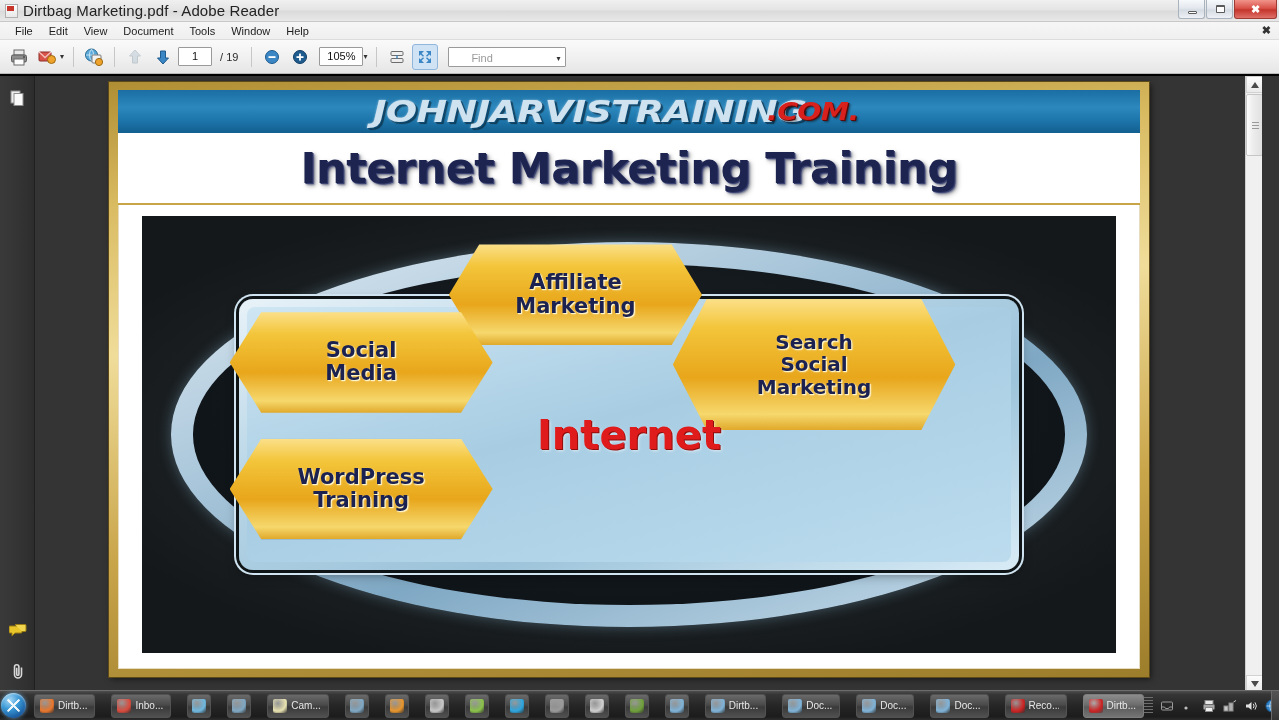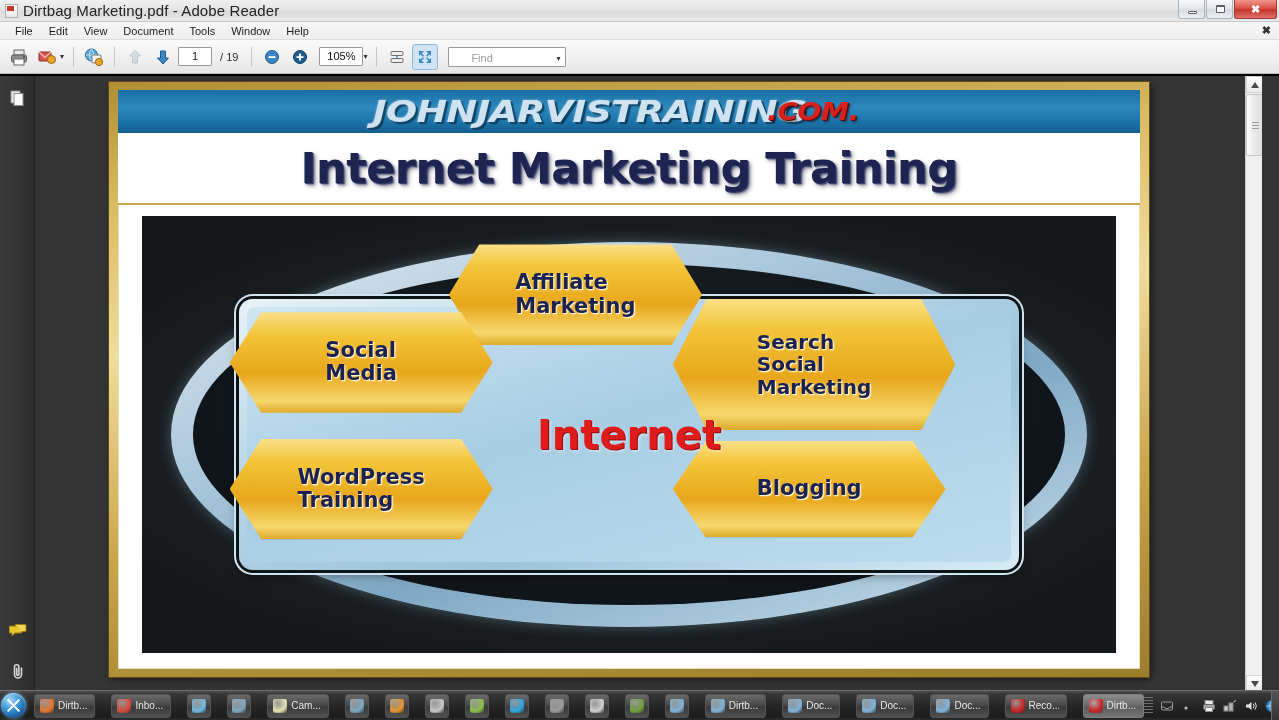--- a/index.html
+++ b/index.html
@@ -207,21 +207,21 @@
   .plate-face {
     position:absolute; left: 8px; top: 8px; right: 8px; bottom: 8px;
     border-radius: 8px;
     background: linear-gradient(165deg,#cfe6f3 0%,#a8cde3 45%,#bcdcee 100%);
   }
   .hex {
     position:absolute;
     background: linear-gradient(180deg,#fbe089 0%,#f3c53a 22%,#e8a61b 60%,#f6d86d 88%,#e0a92a 100%);
     clip-path: polygon(12% 0%, 88% 0%, 100% 50%, 88% 100%, 12% 100%, 0% 50%);
     display:flex; align-items:center; justify-content:center;
-    text-align:left;
+    text-align:center;
     filter: drop-shadow(2px 3px 3px rgba(0,0,0,.45));
   }
   .hex span {
     font-family: "DejaVu Sans", sans-serif;
     font-weight: bold; color: #1b2150; line-height: 1.12;
     text-shadow: 1px 1px 0 #fff6c8, 1px 1px 2px rgba(255,255,255,.8);
     padding: 0 6px;
   }
   .center-label {
     position:absolute; left: 50%; top: 50%; transform: translate(-50%,-50%);
@@ -469,25 +469,20 @@
               </span>
             </div>
 
             <div class="hex" id="node-wp" style="left:9%; top:51%; width:27%; height:23%;">
               <span style="font-size:21px;">
                 <b>WordPress</b><br>
                 <b>Training</b>
               </span>
             </div>
 
-            <div class="hex" id="node-blog" style="left:54.5%; top:51.5%; width:28%; height:22%;">
-              <span style="font-size:21px;">
-                <b>Blogging</b>
-              </span>
-            </div>
 
           </div>
 
         </div>
       </div>
 
       <div class="vscroll">
         <div class="vs-arrow">
           <svg width="8" height="6" viewBox="0 0 8 6">
               <path d="M4 0 L8 6 H0 Z" fill="#4a4a4a"></path>

